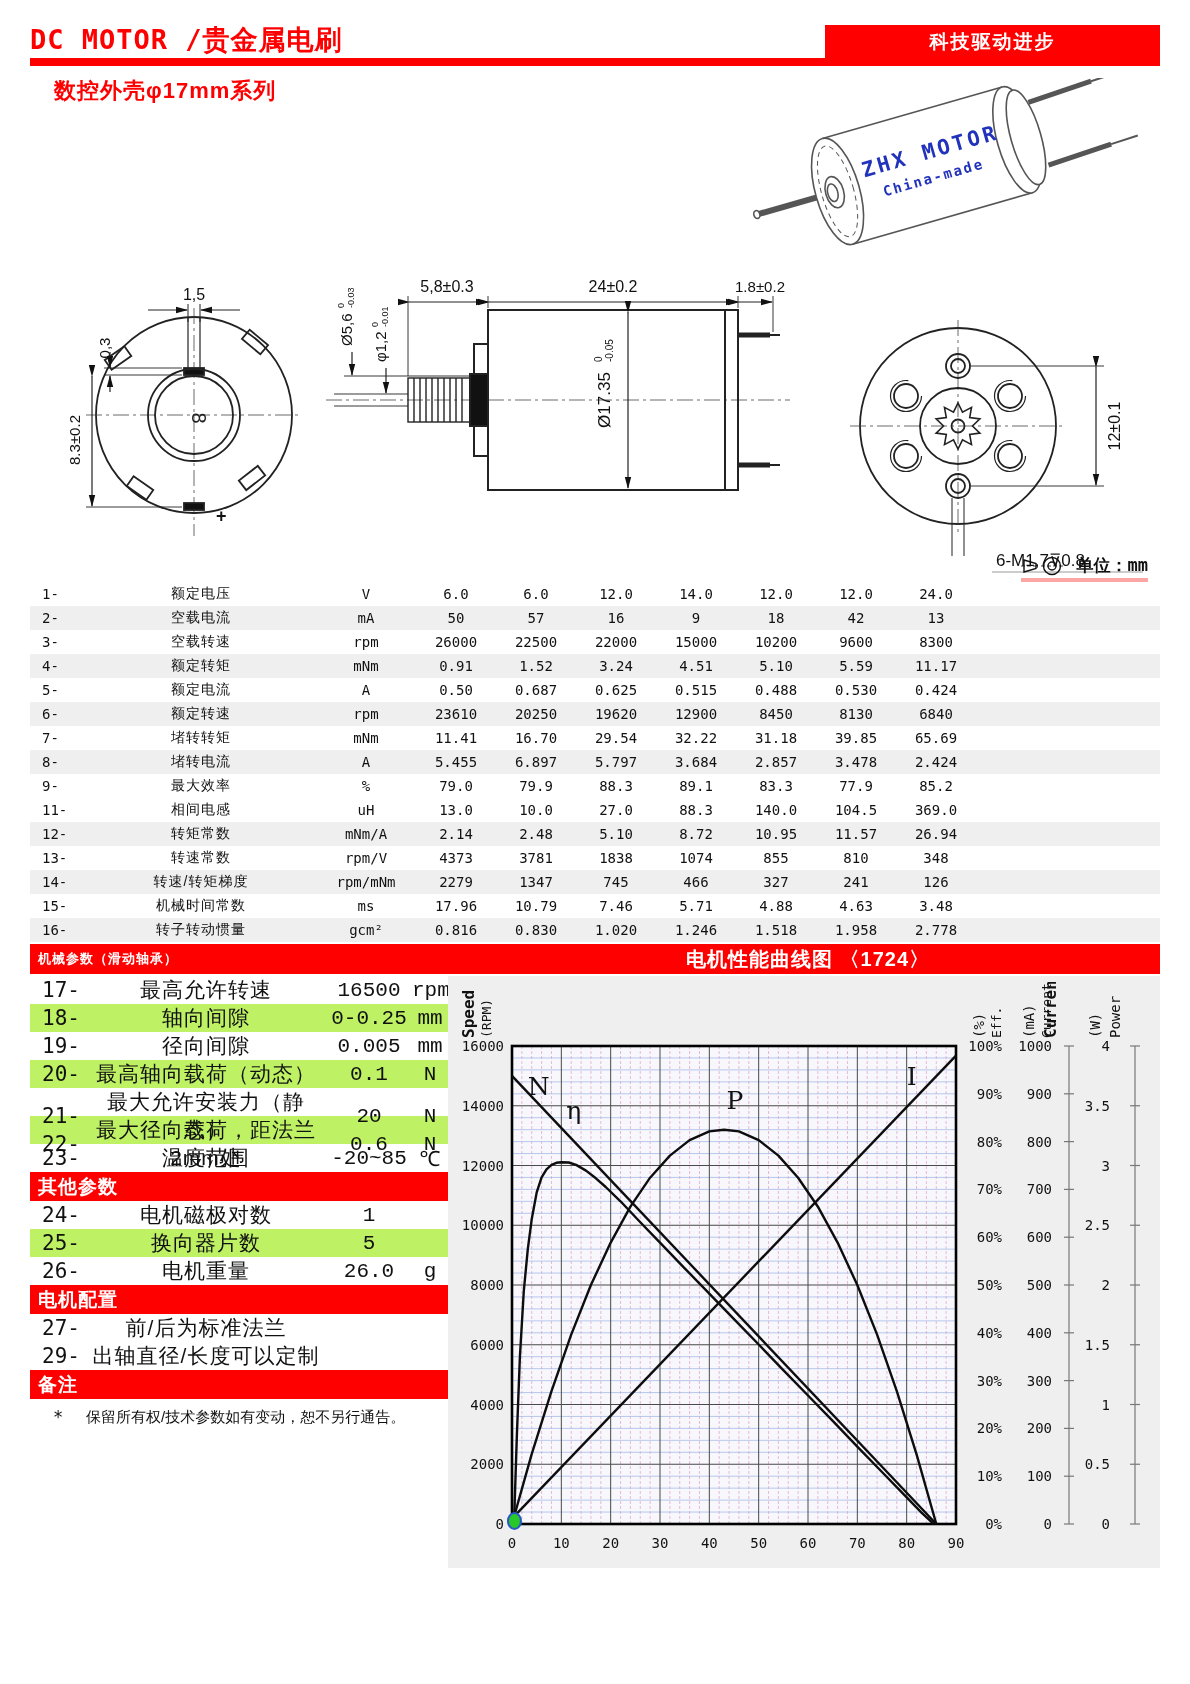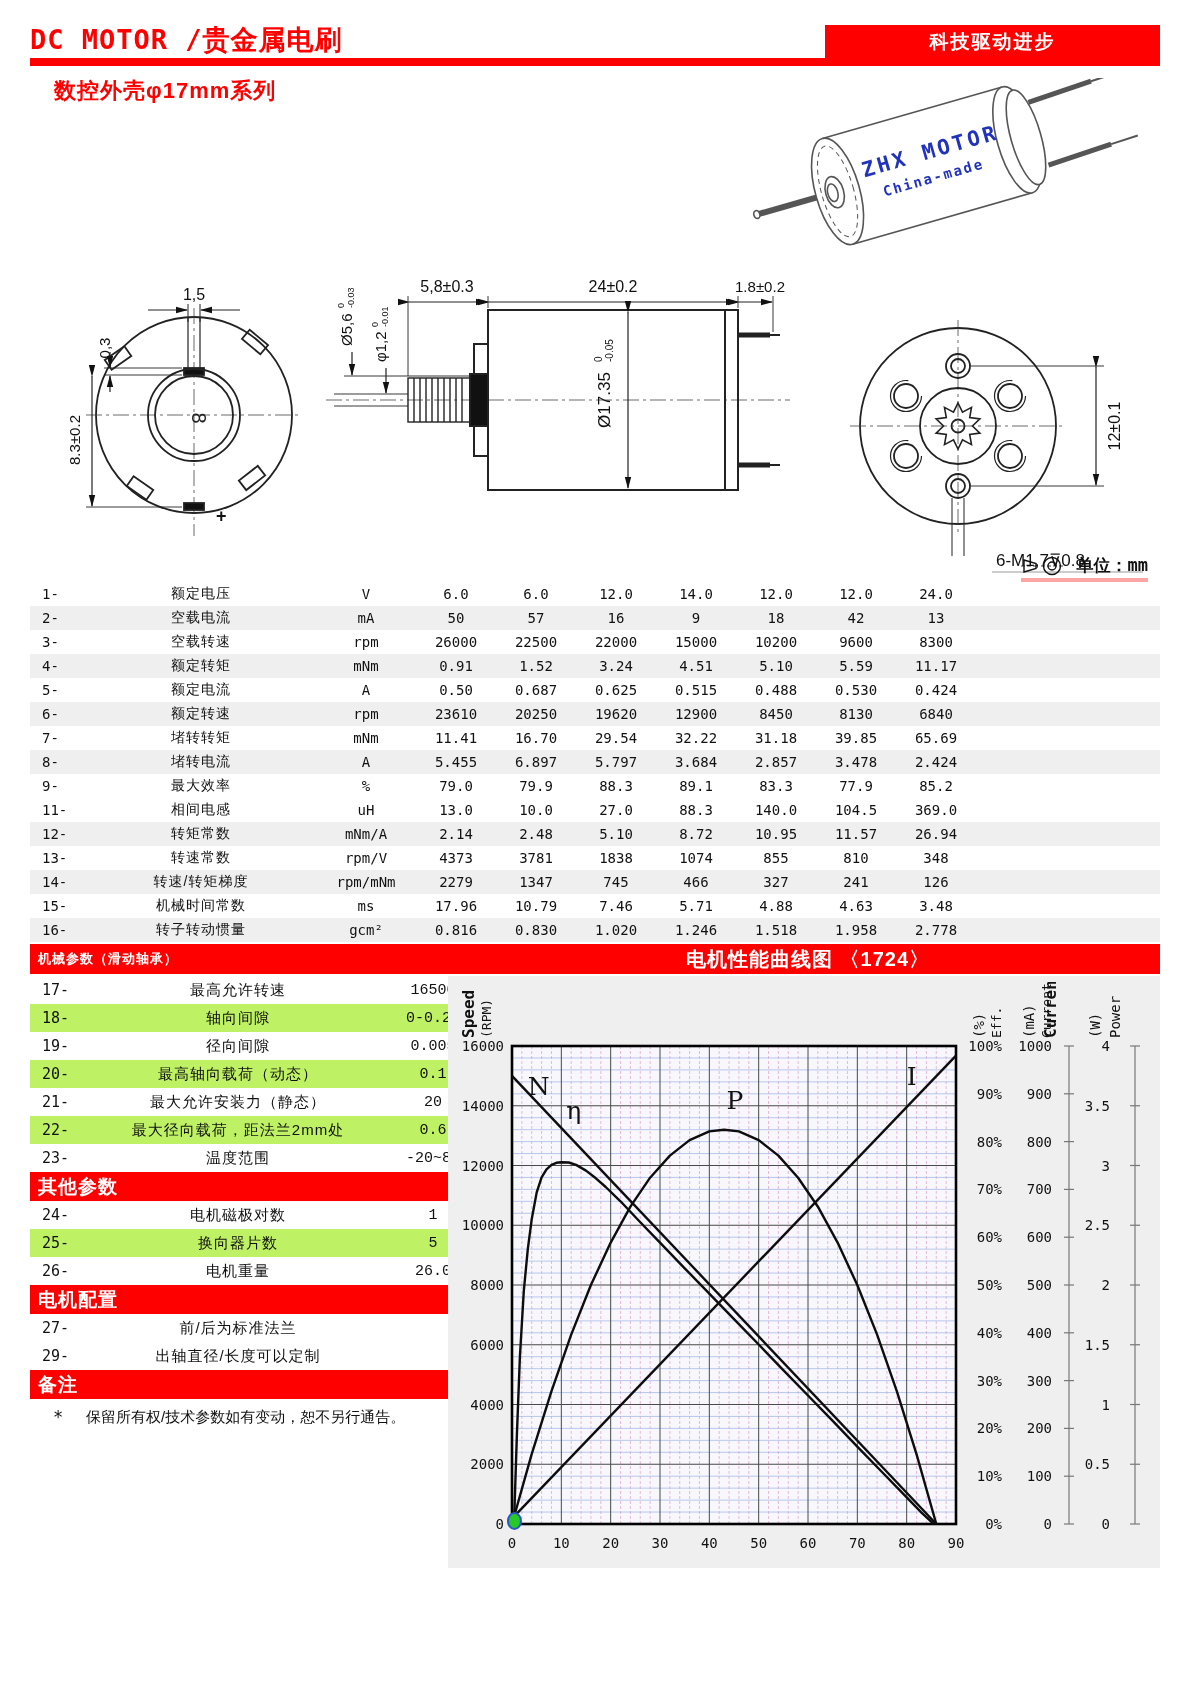--- a/index.html
+++ b/index.html
@@ -30,21 +30,21 @@
   .prow .un,.prow .val{text-align:center;font-family:"DejaVu Sans Mono",monospace;}
 
   
   .section-bar{display:flex;height:30px;background:#f00;color:#fff;font-weight:bold;margin-top:2px;}
   .sb-left{width:418px;font-size:13px;padding-left:8px;display:flex;align-items:center;letter-spacing:1px;}
   .sb-right{flex:1;display:flex;justify-content:center;align-items:center;font-size:20px;letter-spacing:1px;}
 
   
   .bottom-row{display:flex;margin-top:2px;}
   .left-col{width:418px;}
-  .mrow{display:grid;grid-template-columns:56px 240px 86px 36px;height:28px;align-items:center;font-size:15px;gap:32px;}
+  .mrow{display:grid;grid-template-columns:56px 240px 86px 36px;height:28px;align-items:center;font-size:21px;}
   .mrow.even{background:#bef264;}
   .mrow .no{padding-left:12px;font-family:"DejaVu Sans Mono",monospace;}
   .mrow .nm{text-align:center;letter-spacing:1px;}
   .mrow .val,.mrow .un{text-align:center;font-family:Liberation Mono, monospace;}
   .lbar{height:29px;background:#f00;color:#fff;font-size:19px;font-weight:bold;padding-left:8px;display:flex;align-items:center;letter-spacing:1px;}
   .note-row{display:flex;height:36px;align-items:center;font-size:15px;}
   .note-star{width:56px;text-align:center;font-family:"DejaVu Sans Mono",monospace;font-size:17px;}
   .chart-wrap{flex:1;background:#efefef;padding:6px 0 0 0;}
 </style>
 </head>

